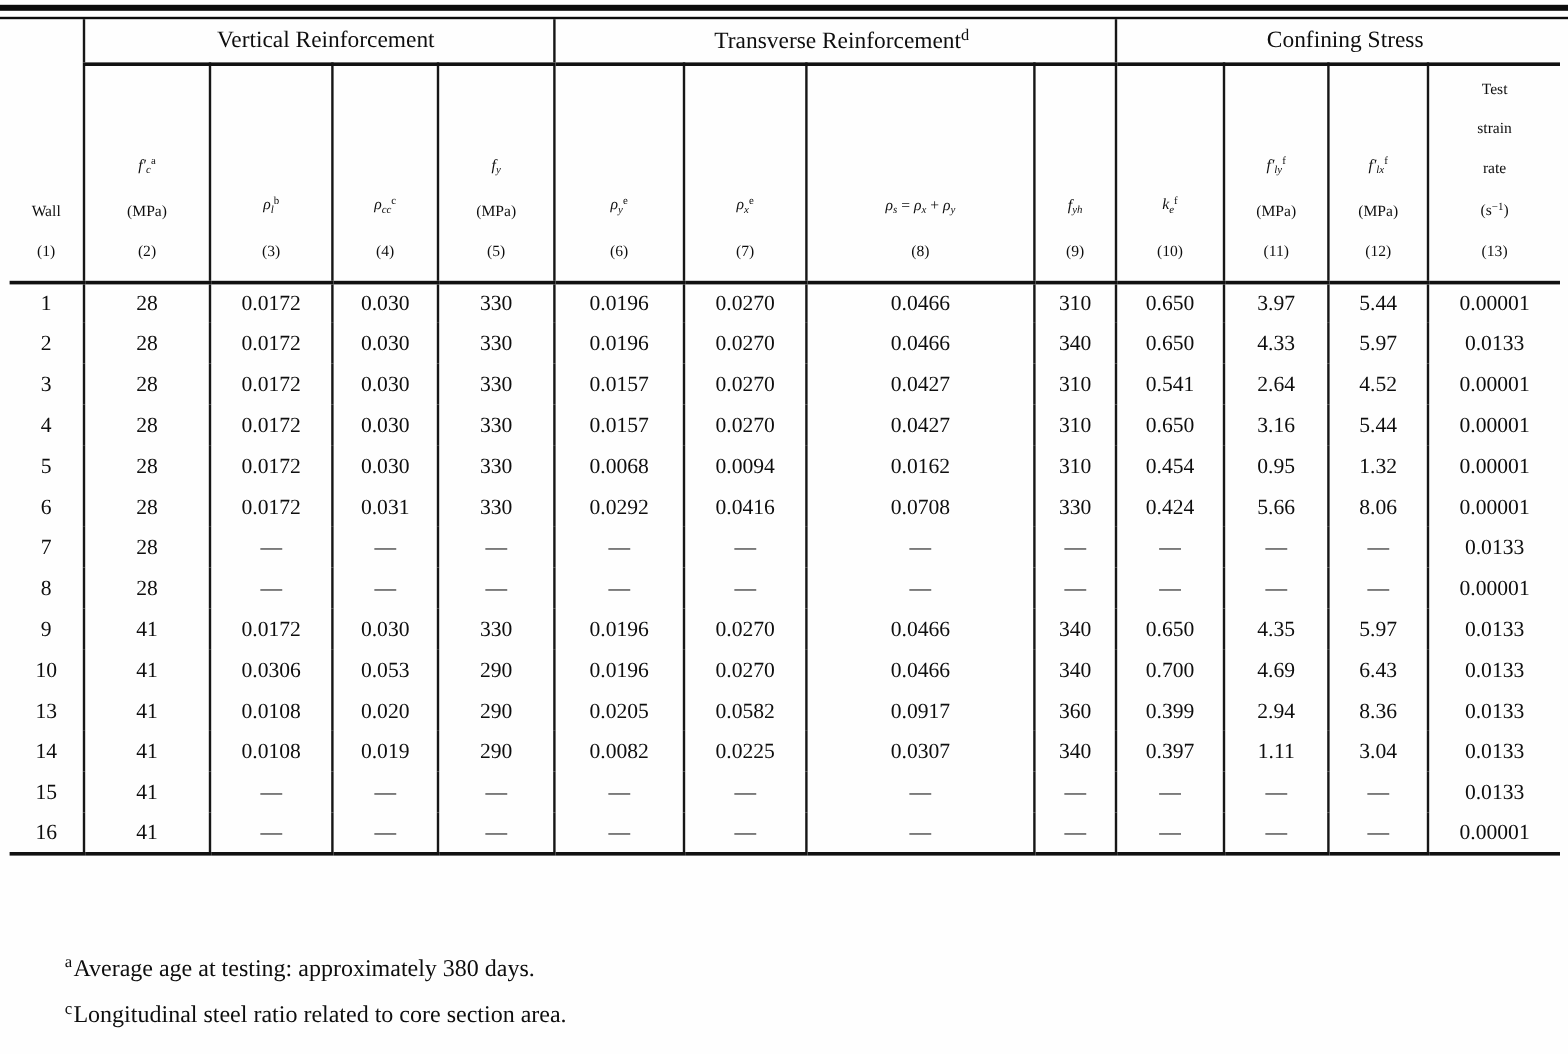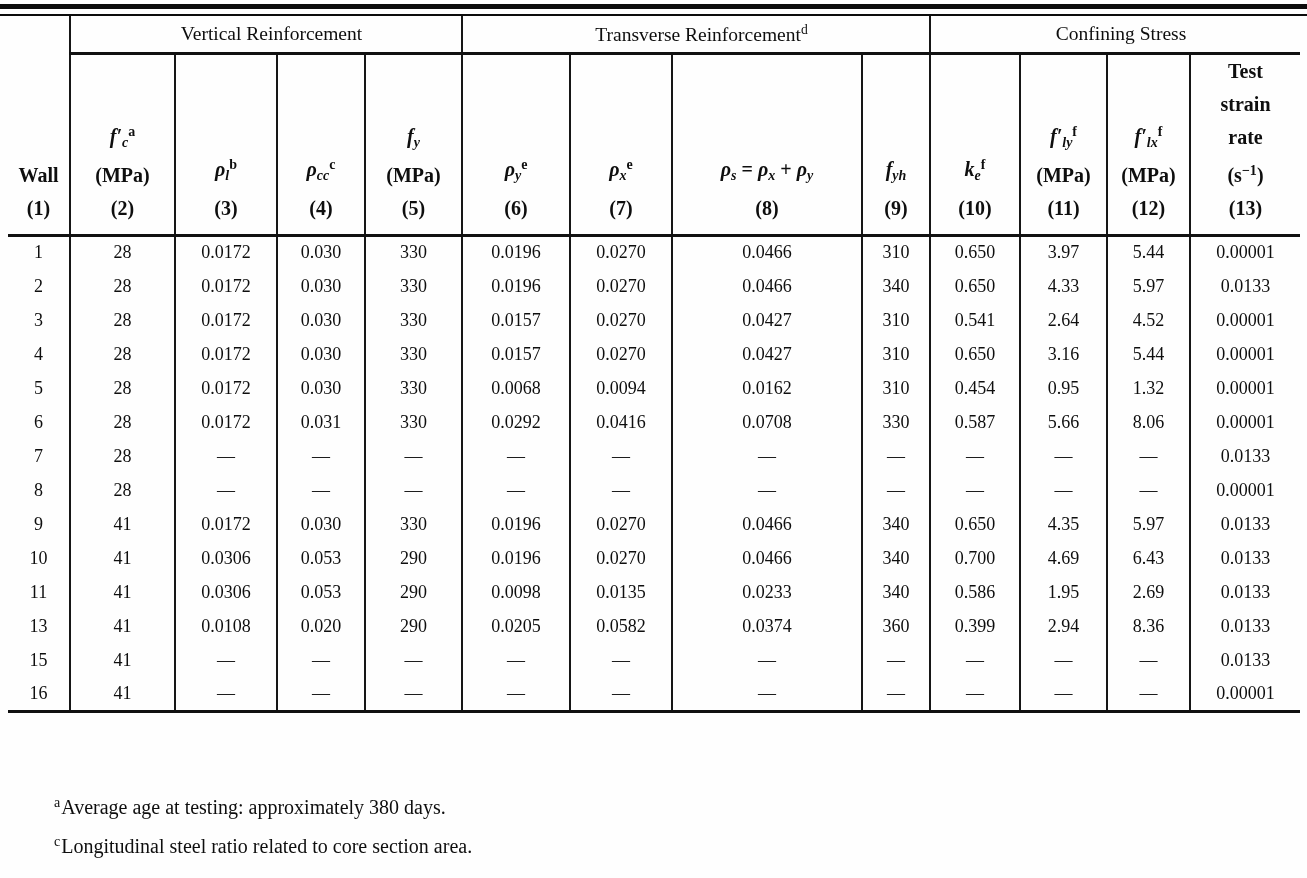--- a/index.html
+++ b/index.html
@@ -25,21 +25,21 @@
 
   .group-row th {
     height: 37px; font-size: 19.5px; text-align: center; vertical-align: middle;
     white-space: nowrap;
     padding-left: 11px;
   }
   .group-row th.gu { border-bottom: 3px solid #111; }
 
   .col-row th {
     height: 182px; vertical-align: bottom; text-align: center;
-    padding-bottom: 9px; border-bottom: 3px solid #111; font-size: 20px; font-weight: bold;
+    padding-bottom: 9px; border-bottom: 3px solid #111; font-size: 13px;
   }
   .hline { line-height: 33px; white-space: nowrap; }
 
   tbody td { height: 34px; text-align: center; font-size: 18px; white-space: nowrap; }
   tbody tr:last-child td { border-bottom: 3px solid #111; }
 
   sub { font-size: 0.7em; vertical-align: -0.28em; }
   sup { font-size: 0.7em; vertical-align: 0.5em; }
   .it { font-style: italic; }
 
@@ -216,21 +216,21 @@
         <tr>
           <td>6</td>
           <td>28</td>
           <td>0.0172</td>
           <td>0.031</td>
           <td>330</td>
           <td>0.0292</td>
           <td>0.0416</td>
           <td>0.0708</td>
           <td>330</td>
-          <td>0.587</td>
+          <td>0.424</td>
           <td>5.66</td>
           <td>8.06</td>
           <td>0.00001</td>
         </tr>
         <tr>
           <td>7</td>
           <td>28</td>
           <td>—</td>
           <td>—</td>
           <td>—</td>
@@ -282,47 +282,47 @@
           <td>0.0196</td>
           <td>0.0270</td>
           <td>0.0466</td>
           <td>340</td>
           <td>0.700</td>
           <td>4.69</td>
           <td>6.43</td>
           <td>0.0133</td>
         </tr>
         <tr>
-          <td>11</td>
-          <td>41</td>
-          <td>0.0306</td>
-          <td>0.053</td>
-          <td>290</td>
-          <td>0.0098</td>
-          <td>0.0135</td>
-          <td>0.0233</td>
-          <td>340</td>
-          <td>0.586</td>
-          <td>1.95</td>
-          <td>2.69</td>
-          <td>0.0133</td>
-        </tr>
-        <tr>
           <td>13</td>
           <td>41</td>
           <td>0.0108</td>
           <td>0.020</td>
           <td>290</td>
           <td>0.0205</td>
           <td>0.0582</td>
-          <td>0.0374</td>
+          <td>0.0917</td>
           <td>360</td>
           <td>0.399</td>
           <td>2.94</td>
           <td>8.36</td>
+          <td>0.0133</td>
+        </tr>
+        <tr>
+          <td>14</td>
+          <td>41</td>
+          <td>0.0108</td>
+          <td>0.019</td>
+          <td>290</td>
+          <td>0.0082</td>
+          <td>0.0225</td>
+          <td>0.0307</td>
+          <td>340</td>
+          <td>0.397</td>
+          <td>1.11</td>
+          <td>3.04</td>
           <td>0.0133</td>
         </tr>
         <tr>
           <td>15</td>
           <td>41</td>
           <td>—</td>
           <td>—</td>
           <td>—</td>
           <td>—</td>
           <td>—</td>

